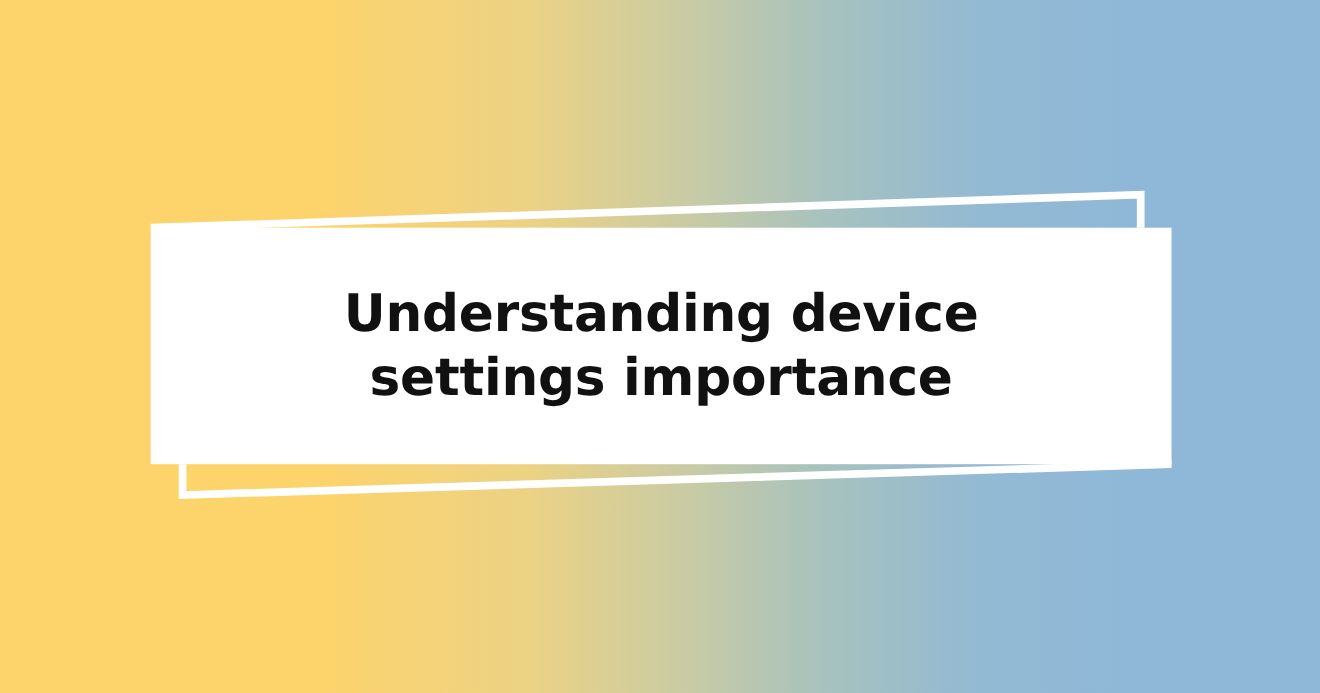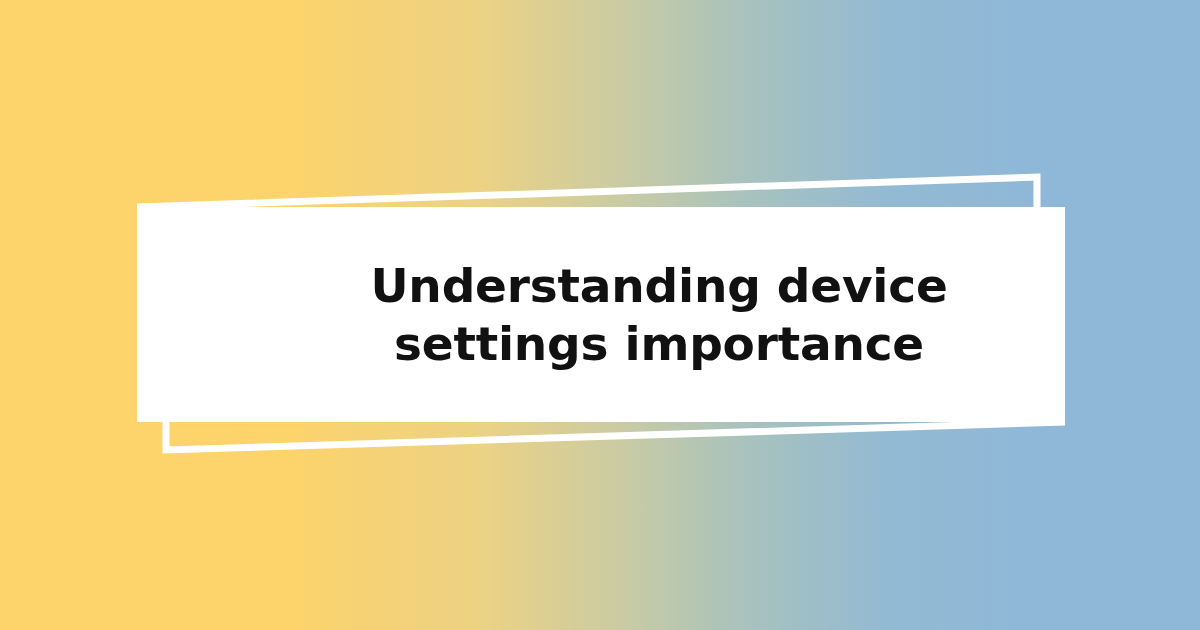--- a/index.html
+++ b/index.html
@@ -45,21 +45,21 @@
   
   #title-card {
     position: absolute;
     left: 137px;
     top: 207px;
     width: 928px;
     height: 215px;
     background: #ffffff;
     display: flex;
     align-items: center;
-    justify-content: flex-end;
+    justify-content: center;
     box-sizing: border-box;
     padding: 0 26px;
   }
 
   #page-title {
     margin: 0;
     font-family: "DejaVu Sans", sans-serif;
     font-size: 47px;
     font-weight: 600;
     line-height: 1.23;

